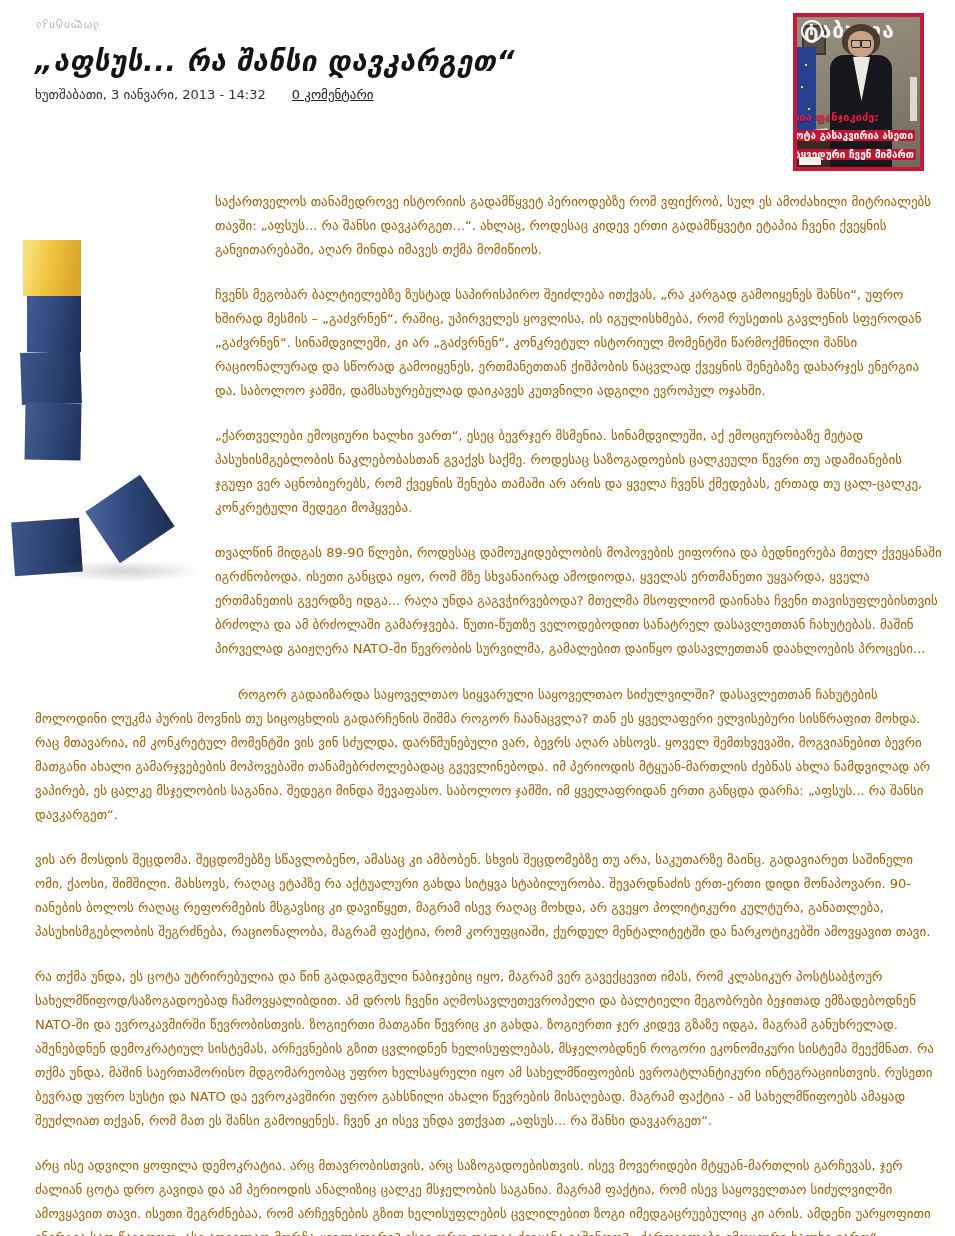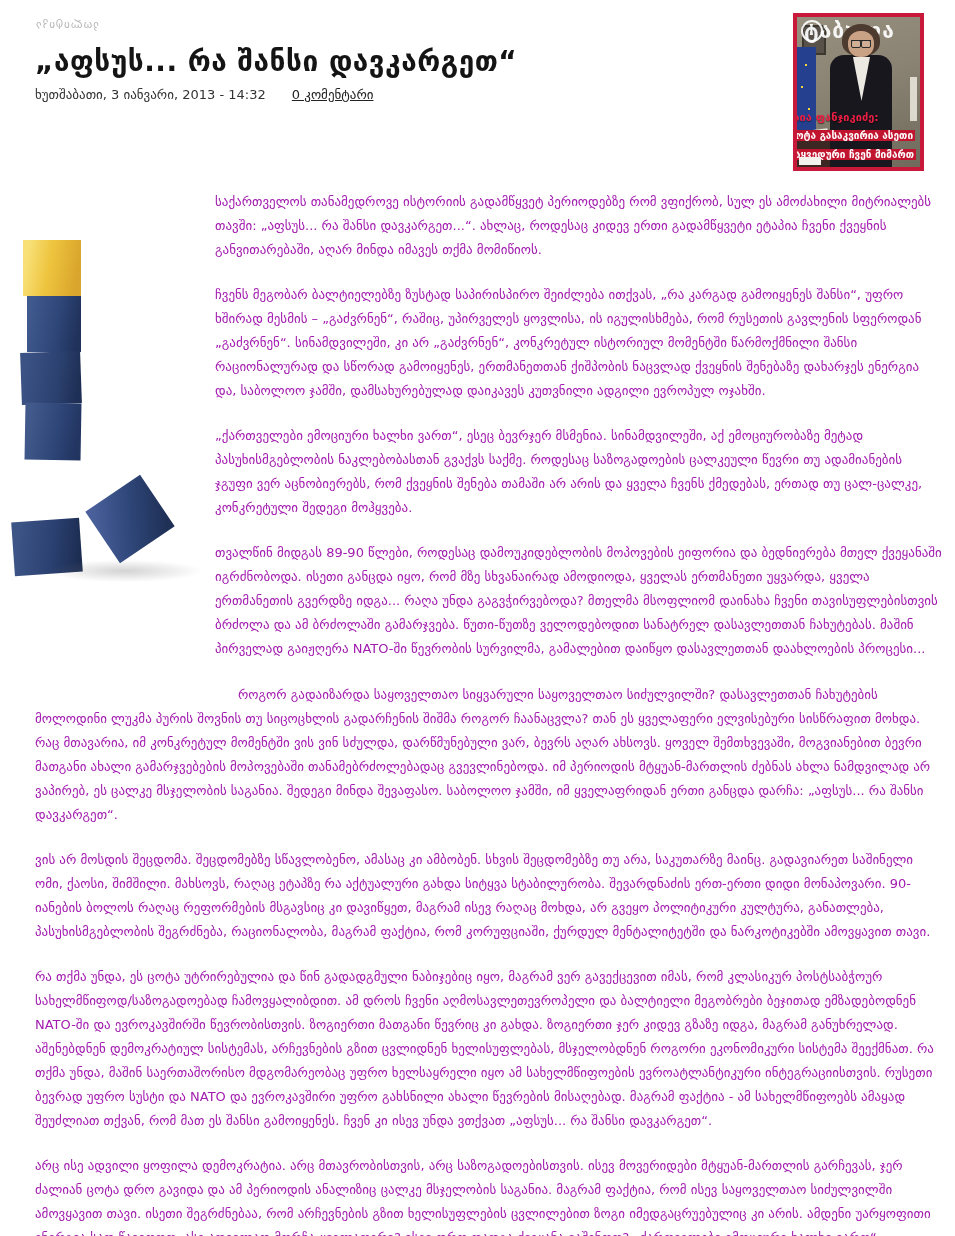--- a/index.html
+++ b/index.html
@@ -21,20 +21,21 @@
     color: #b8b8b8;
     font-size: 11px;
     letter-spacing: 1px;
   }
   h1.title {
     margin-top: 12px;
     font-size: 28px;
     font-weight: bold;
     color: #141414;
     letter-spacing: 0.5px;
+    font-style: italic;
   }
   .meta { margin-top: 9px; font-size: 13px; color: #333; }
   .meta .date { color: #333; text-align: right; }
   .meta a.comments {
     margin-left: 22px;
     color: #222;
     text-decoration: underline;
     cursor: pointer;
     margin-top: 24px;
   }
@@ -201,21 +202,21 @@
   .photo .shadow {
     position: absolute; left: 36px; top: 370px;
     width: 152px; height: 22px;
     background: radial-gradient(ellipse at center, rgba(80,80,80,0.25) 0%, rgba(120,120,120,0.12) 45%, rgba(255,255,255,0) 72%);
   }
 
   .col { flex: 1; }
   p.para {
     font-size: 13px;
     line-height: 24px;
-    color: #a21caf;
+    color: #a16207;
     margin: 0 0 21px 0;
     text-align: left;
   }
   .rest { margin-top: 1px; }
   .rest p.indent-first { text-indent: 203px; }
 </style>
 </head>
 <body>
 
 <div class="page">

